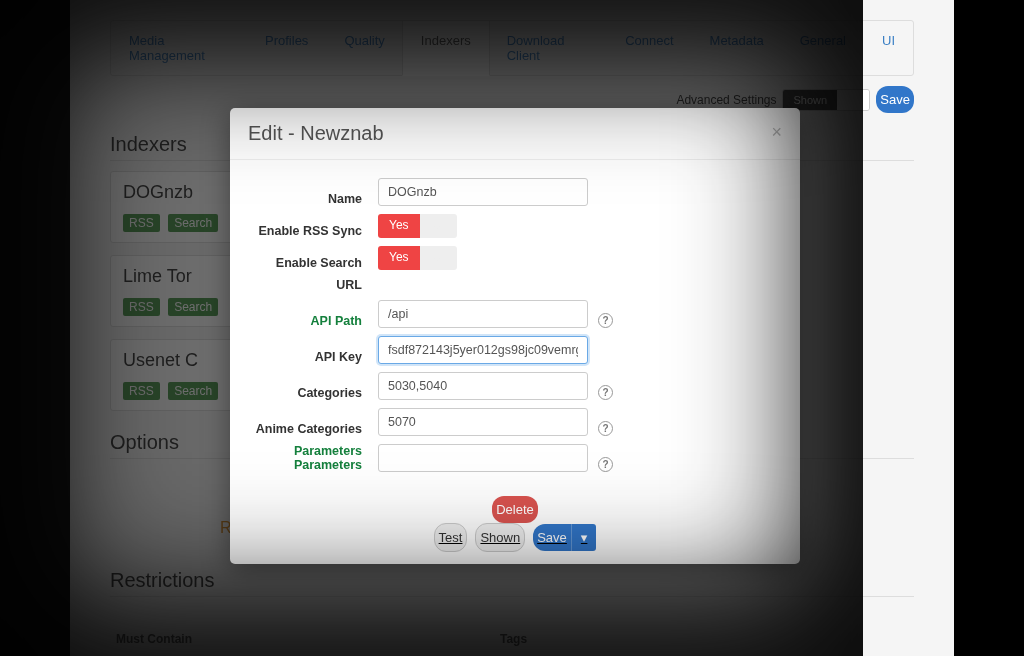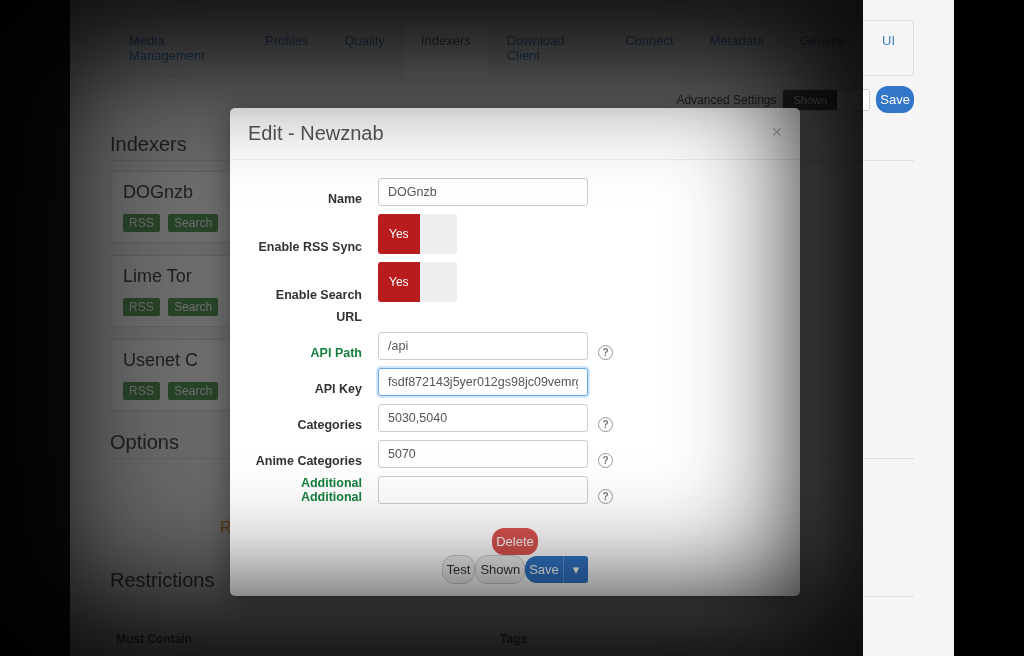--- a/index.html
+++ b/index.html
@@ -71,26 +71,26 @@
   .frow label.adv { color:#15803d; }
   .inp {
     width:210px; padding:6px 9px; border:1px solid #ccc; border-radius:3px; font-size:12.5px;
     color:#555;
   }
   .inp.focus { border-color:#6aa9e6; box-shadow:0 0 0 2px rgba(90,160,230,0.28);}
   .help { margin-left:10px; color:#777; font-size:13px; border:1px solid #999; border-radius:50%; width:15px; height:15px; display:inline-flex; align-items:center; justify-content:center; font-weight:700; font-size:10px;}
   .yn {
     display:inline-flex; border:0; border-radius:3px; overflow:hidden;
   }
-  .yn .y { background:#b91c1c; color:#fff; padding:13px 11px; font-size:12px;}
+  .yn .y { background:#ef4444; color:#fff; padding:4px 11px; font-size:12px;}
   .yn .n { background:#eee; color:#eee; padding:5px 11px; font-size:12px;}
   .modal-ft {
     padding:12px 18px; display:flex; justify-content:space-between; align-items:center;flex-direction:column;
   }
-  .modal-ft .right { display:flex; gap:0; align-items:center;}
+  .modal-ft .right { display:flex; gap:8px; align-items:center;text-decoration:underline;}
   .split { display:flex; }
   .split .btn-primary { border-top-right-radius:0; border-bottom-right-radius:0;}
   .split .caret {
     background:#3176c9; color:#fff; padding:6px 9px; border-top-right-radius:3px; border-bottom-right-radius:3px;
     border-left:1px solid rgba(255,255,255,0.25); cursor:pointer;
   }
   .vign {
     position:absolute; inset:0; pointer-events:none;
     box-shadow: inset 0 0 120px 60px rgba(0,0,0,0.9);
   }
@@ -207,21 +207,21 @@
         <label>Categories</label>
         <input class="inp" value="5030,5040" style="">
         <span class="help">?</span>
       </div>
       <div class="frow">
         <label>Anime Categories</label>
         <input class="inp" value="5070" style="">
         <span class="help">?</span>
       </div>
       <div class="frow">
-        <label class="adv">Additional Additional</label>
+        <label class="adv">Parameters Parameters</label>
         <input class="inp" value="" style="">
         <span class="help">?</span>
       </div>
     </div>
     <div class="modal-ft">
       <button class="btn btn-danger">Delete</button>
       <div class="right">
         <button class="btn btn-default">Test</button>
         <button class="btn btn-default">Shown</button>
         <span class="split">

